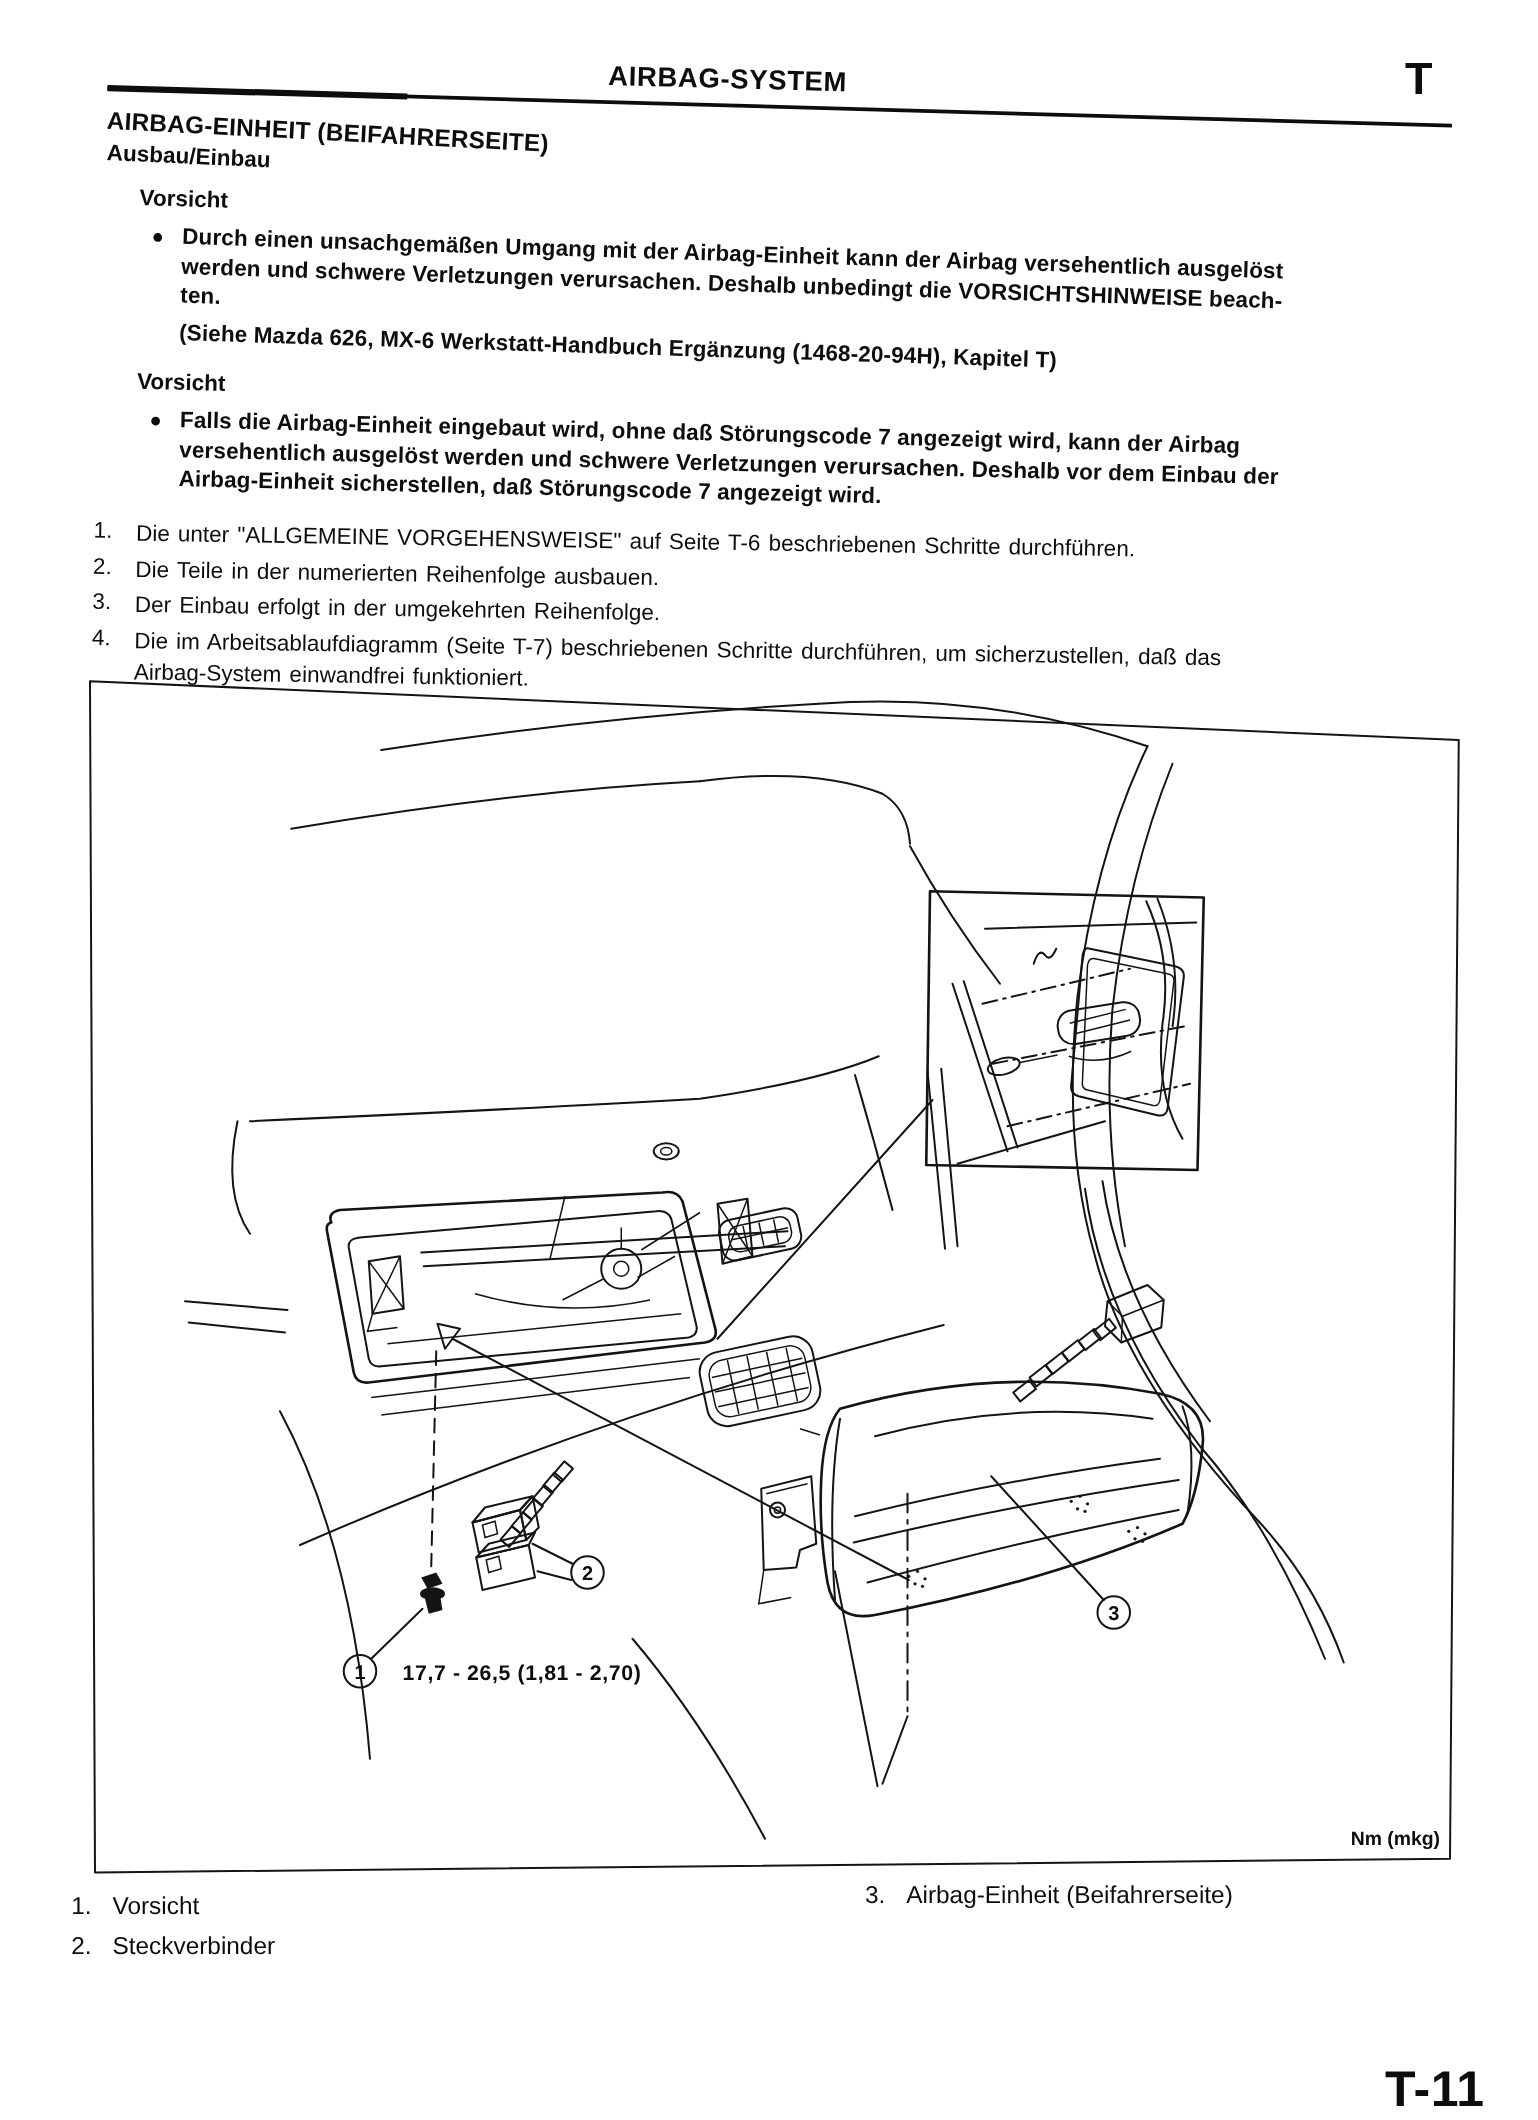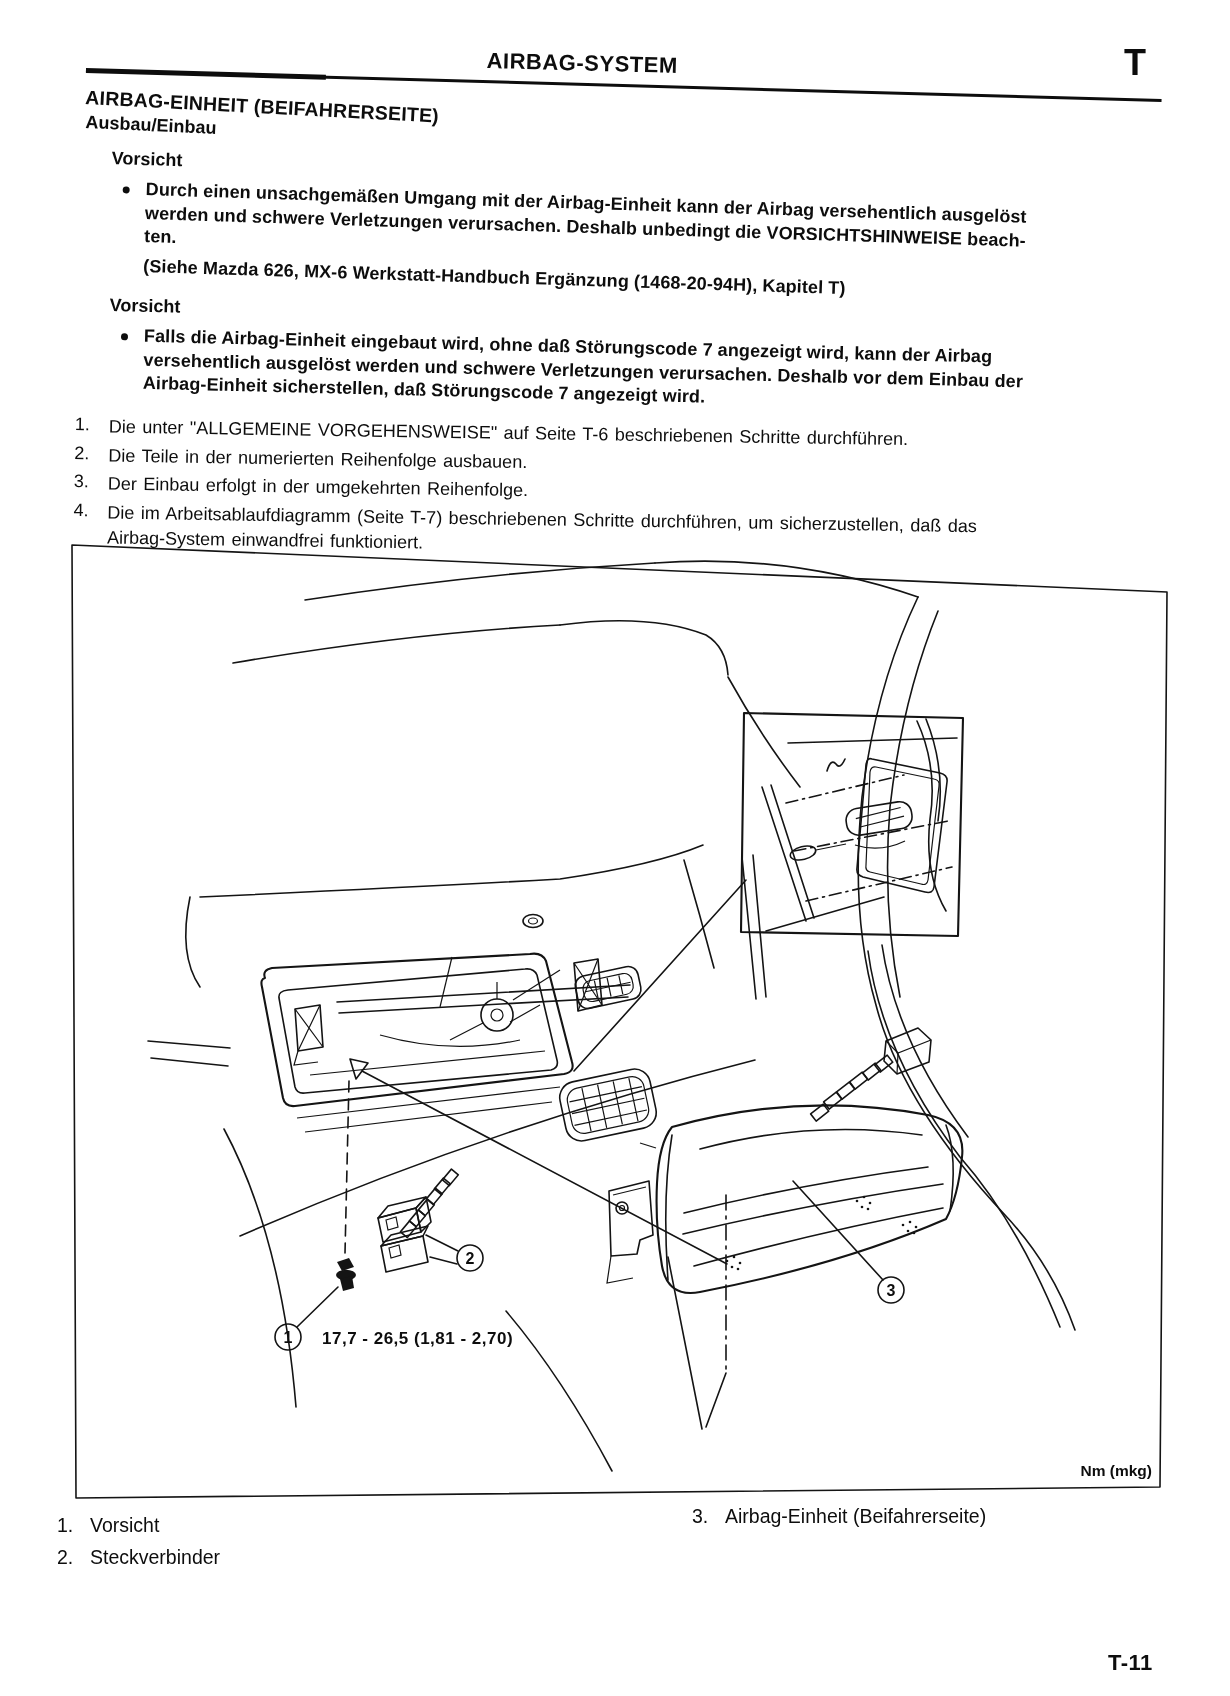--- a/index.html
+++ b/index.html
@@ -52,21 +52,21 @@
   .steps{left:75px;top:414px;transform:rotate(.9deg);transform-origin:left top;width:1080px;}
   .step-row{display:flex;margin-bottom:3.5px;}
   .step-num{flex:0 0 34px;font-size:18px;}
   .step-text{font-size:18px;line-height:25px;white-space:pre-line;word-spacing:1.5px;}
   .diagram-svg{left:0;top:535px;}
   .legend-item{font-size:19.5px;display:flex;}
   .legend-num{width:33px;}
   .legend-1{left:57px;top:1514px;}
   .legend-2{left:57px;top:1546px;}
   .legend-3{left:692px;top:1505px;}
-  .page-number{left:1108px;top:1650px;font-size:22px;font-weight:700;letter-spacing:.5px;}
+  .page-number{left:1108px;top:1650px;font-size:40px;font-weight:700;letter-spacing:.5px;}
   svg .ln{fill:none;stroke:#141414;stroke-width:1.6;stroke-linecap:round;stroke-linejoin:round;}
   svg .ln2{fill:none;stroke:#141414;stroke-width:2.1;stroke-linecap:round;stroke-linejoin:round;}
   svg .thin{fill:none;stroke:#141414;stroke-width:1.2;}
   svg .solid{fill:#141414;stroke:none;}
   svg text{font-family:"Liberation Sans","DejaVu Sans",sans-serif;fill:#0d0d0d;}
 </style>
 </head>
 <body>
 
 <div class="page">

